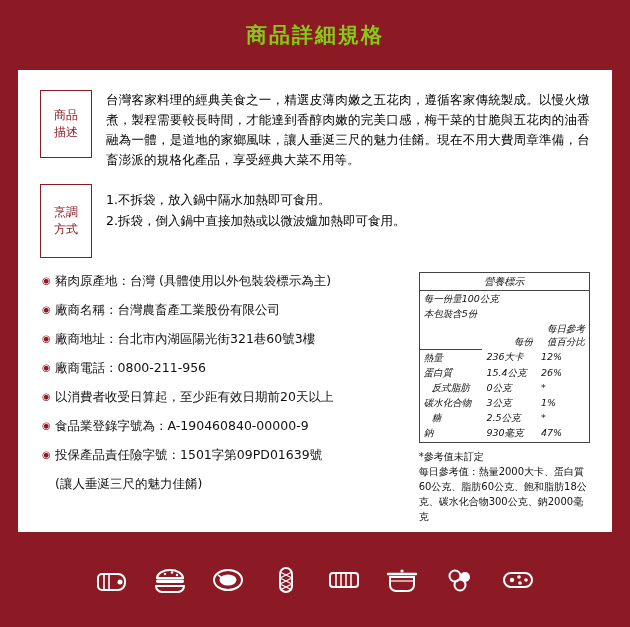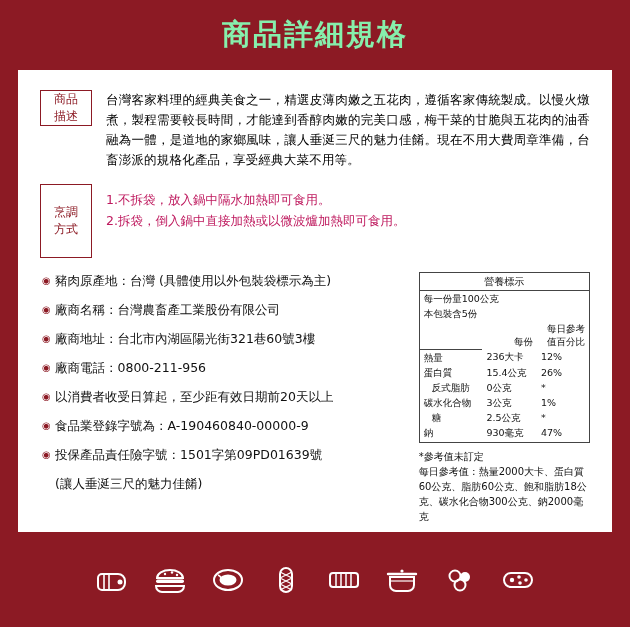--- a/index.html
+++ b/index.html
@@ -21,22 +21,22 @@
     box-sizing: border-box;
   }
   .header {
     height: 70px;
     display: flex;
     align-items: center;
     justify-content: center;
     background: #8c1a24;
   }
   .header-title {
-    color: #86efac;
-    font-size: 29px;
+    color: #84cc16;
+    font-size: 21px;
     font-weight: bold;
     letter-spacing: 2px;
   }
   .white-panel {
     position: absolute;
     left: 18px;
     top: 70px;
     width: 594px;
     height: 462px;
     background: #ffffff;
@@ -53,40 +53,40 @@
     margin-bottom: 14px;
   }
   .label-box {
     width: 52px;
     min-width: 52px;
     border: 1.5px solid #8c1a24;
     color: #8c1a24;
     font-size: 12px;
     line-height: 17px;
     text-align: center;
-    padding: 0 0;
+    padding: 16px 0;
     margin-right: 14px;
     box-sizing: border-box;
   }
   .label-box.small {
     padding: 19px 0;
   }
   .row-text {
     flex: 1;
     font-size: 12.5px;
     line-height: 20px;
     color: #000000;
     letter-spacing: 0.2px;
     text-align: justify;
   }
   .cook-text {
     flex: 1;
     font-size: 12.5px;
     line-height: 21px;
-    color: #be185d;
+    color: #000000;
     padding-top: 5px;
   }
   .lower {
     display: flex;
     margin-top: 6px;
   }
   .bullet-list {
     width: 370px;
     padding-left: 2px;
     box-sizing: border-box;
@@ -118,20 +118,21 @@
   table.nut {
     width: 100%;
     border-collapse: collapse;
     border: 1px solid #444;
     font-size: 9.5px;
     line-height: 13px;
   }
   table.nut td {
     border: 0;
     padding: 1px 4px;
+    font-style: italic;
   }
   .nut-title {
     text-align: center;
     border-bottom: 1px solid #444 !important;
     padding: 2px 0 !important;
     font-size: 10px;
   }
   .nut-sub td {
     padding: 1px 4px;
   }

